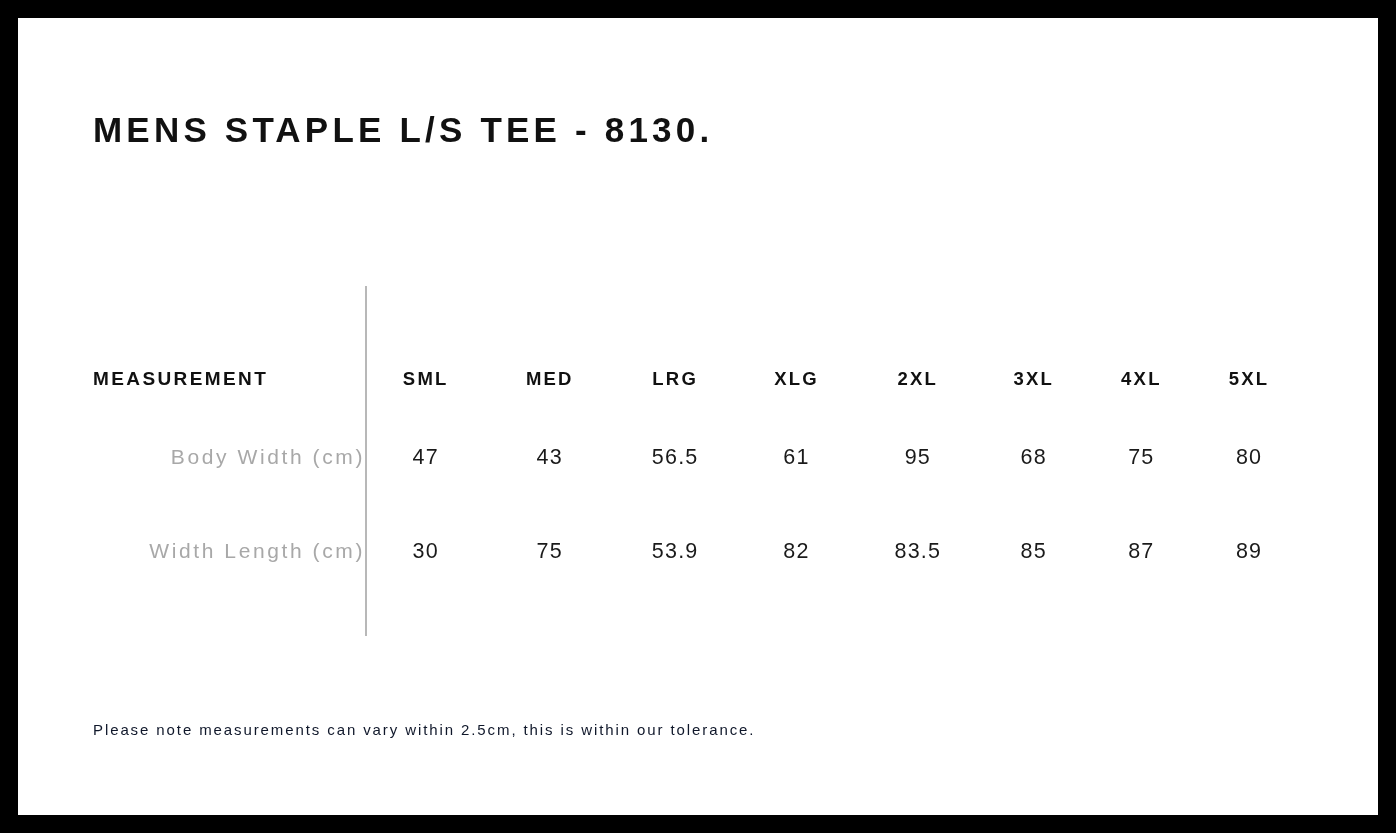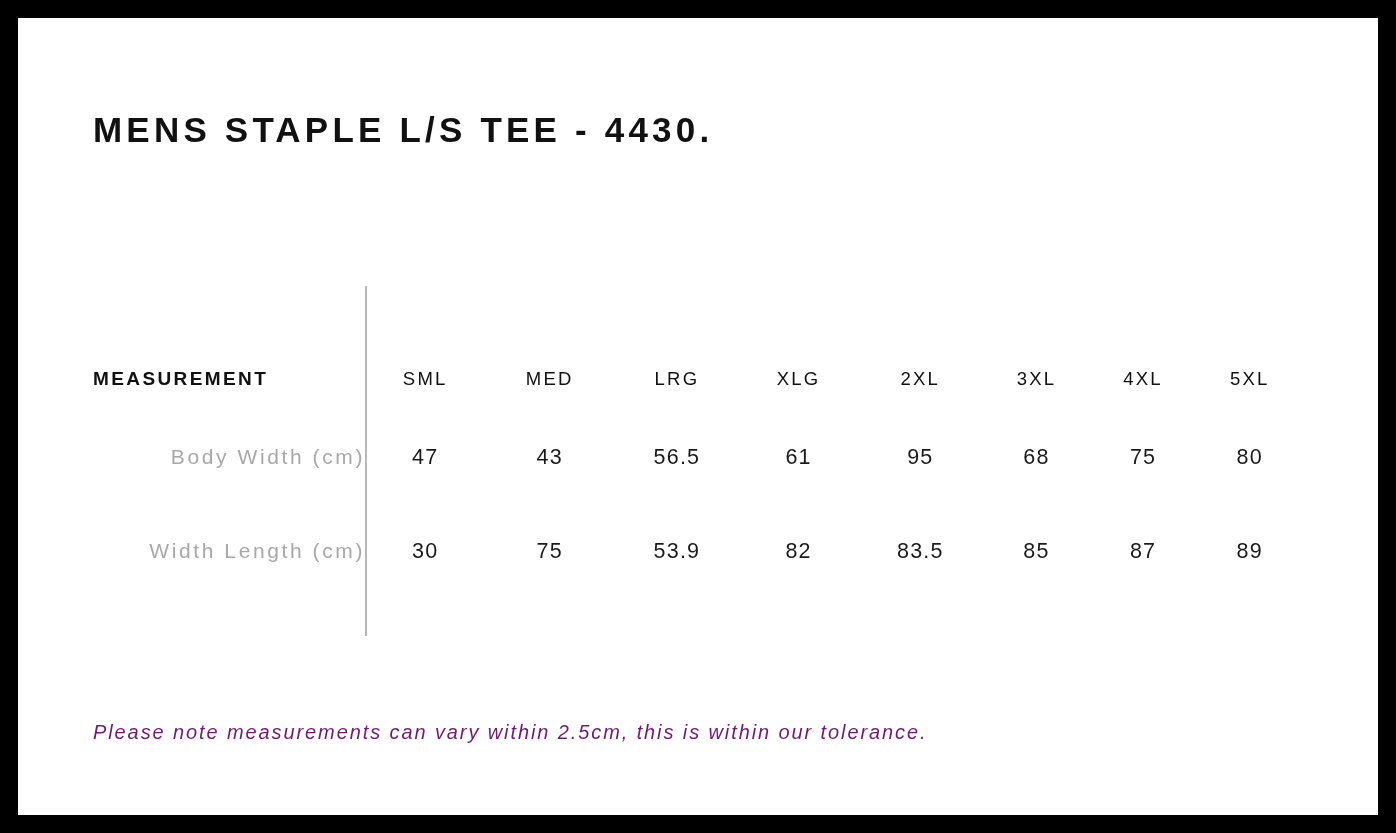--- a/index.html
+++ b/index.html
@@ -66,21 +66,21 @@
     font-weight: bold;
     letter-spacing: 2.4px;
     color: #111111;
     height: 62px;
     vertical-align: middle;
     width: 272px;
     white-space: nowrap;
   }
   .hdr-size {
     font-size: 18.5px;
-    font-weight: normal;
+    font-weight: bold;
     letter-spacing: 2.2px;
     color: #111111;
     height: 62px;
     vertical-align: middle;
     white-space: nowrap;
   }
   .row-label {
     text-align: right;
     font-size: 21px;
     letter-spacing: 2.6px;
@@ -96,34 +96,33 @@
     color: #1a1a1a;
     height: 94px;
     vertical-align: middle;
     white-space: nowrap;
     margin-left: 6px;
   }
   .footnote {
     position: absolute;
     left: 75px;
     top: 703px;
-    font-size: 20px;
-    font-style: italic;
+    font-size: 15px;
     letter-spacing: 1.9px;
-    color: #701a75;
+    color: #0f172a;
     white-space: nowrap;
   }
 </style>
 </head>
 <body>
 
 <div class="frame">
   <div class="sheet">
 
-    <div class="title">MENS STAPLE L/S TEE - 4430.</div>
+    <div class="title">MENS STAPLE L/S TEE - 8130.</div>
 
     <div class="vrule"></div>
 
     <table class="size-table">
       <thead>
         <tr>
           <th class="hdr-measurement">MEASUREMENT</th>
           <th class="hdr-size">SML</th>
           <th class="hdr-size">MED</th>
           <th class="hdr-size">LRG</th>

